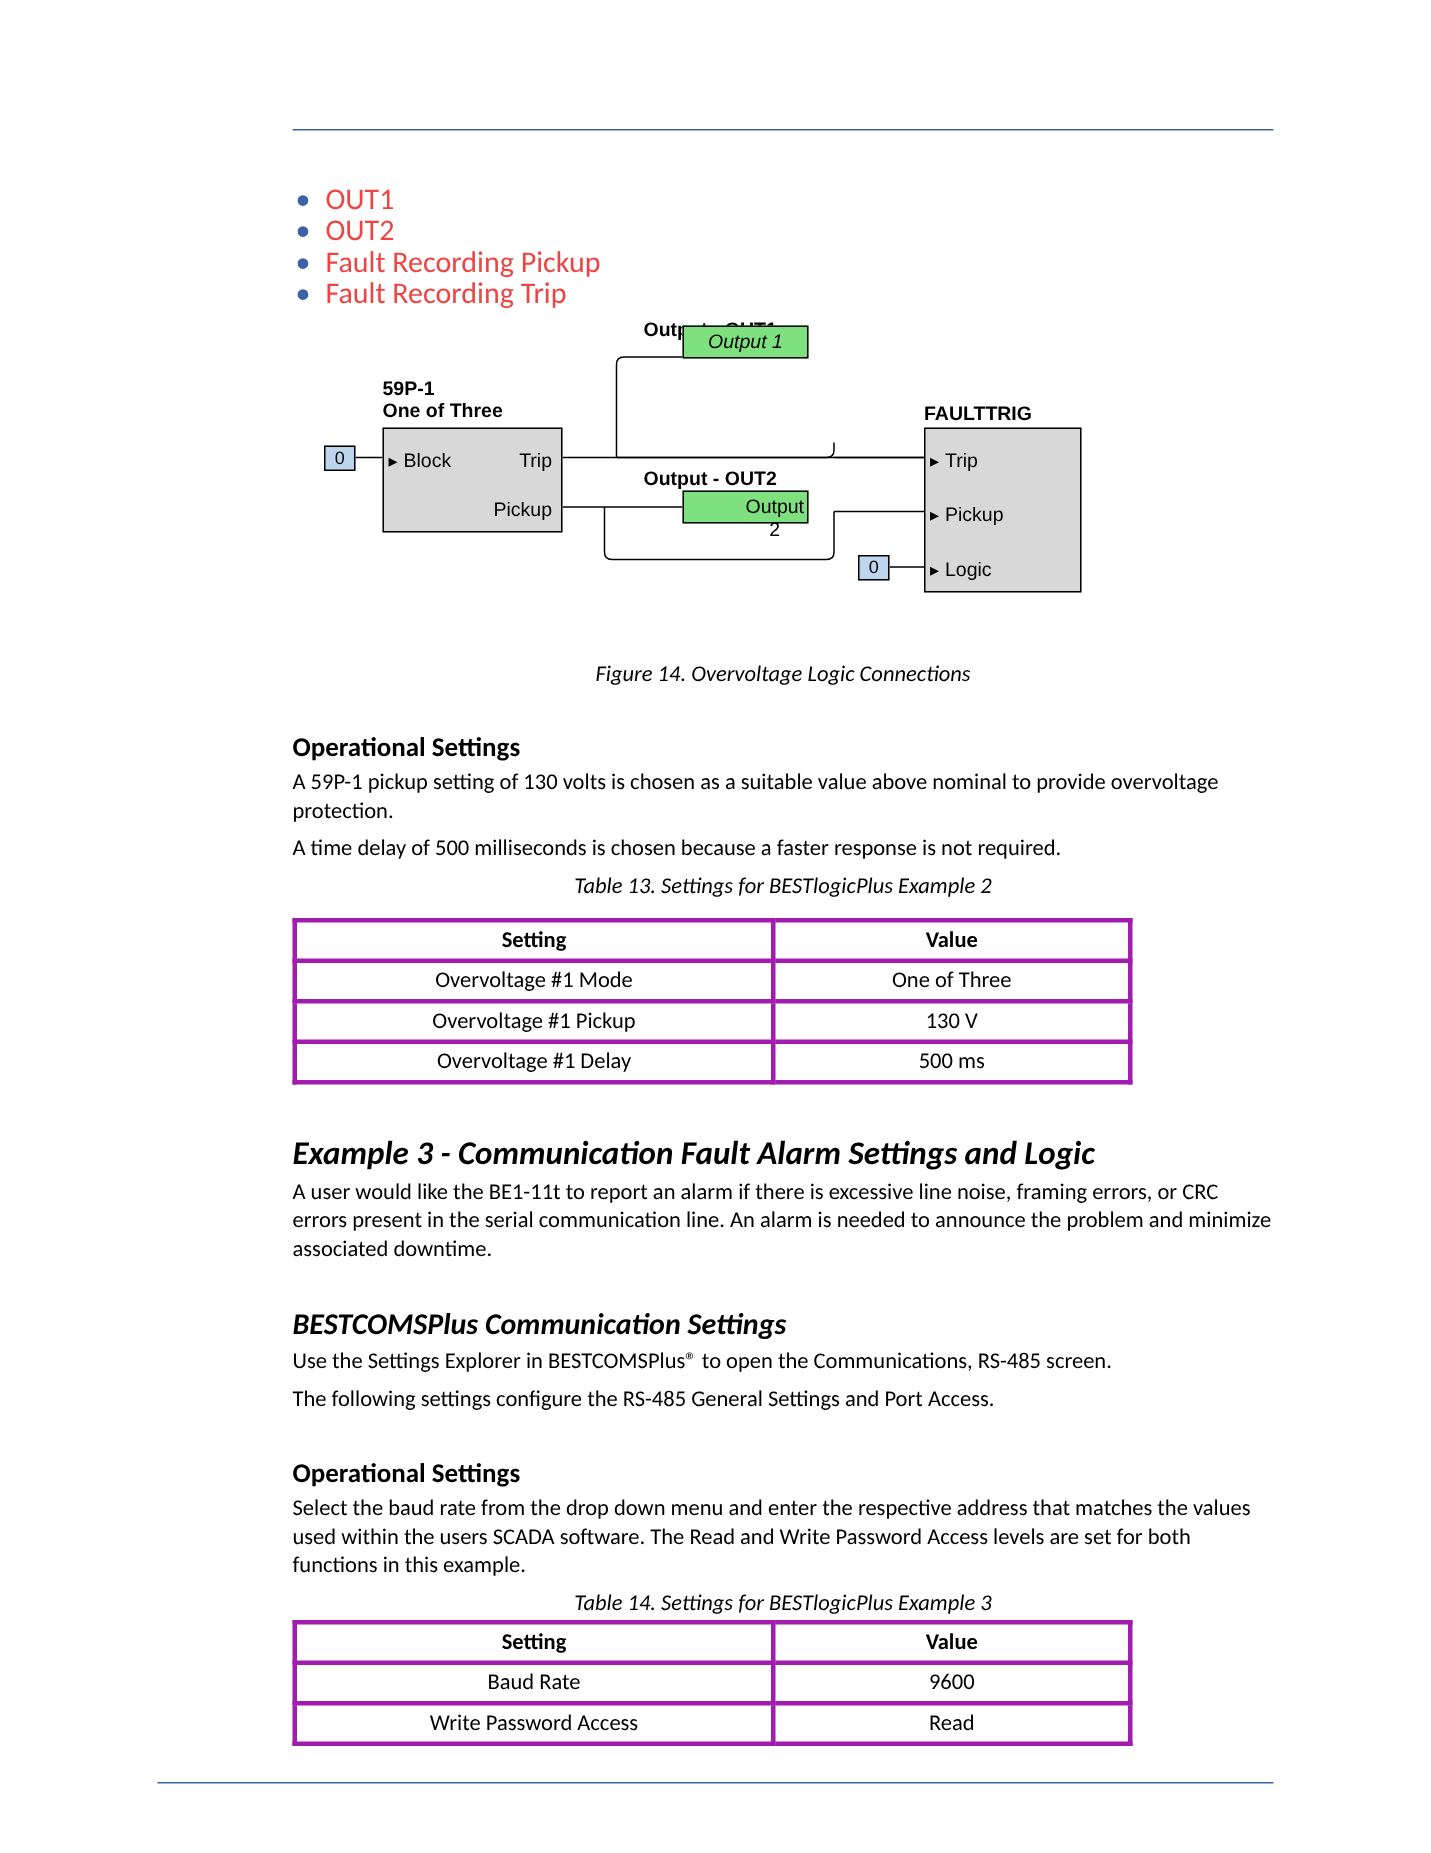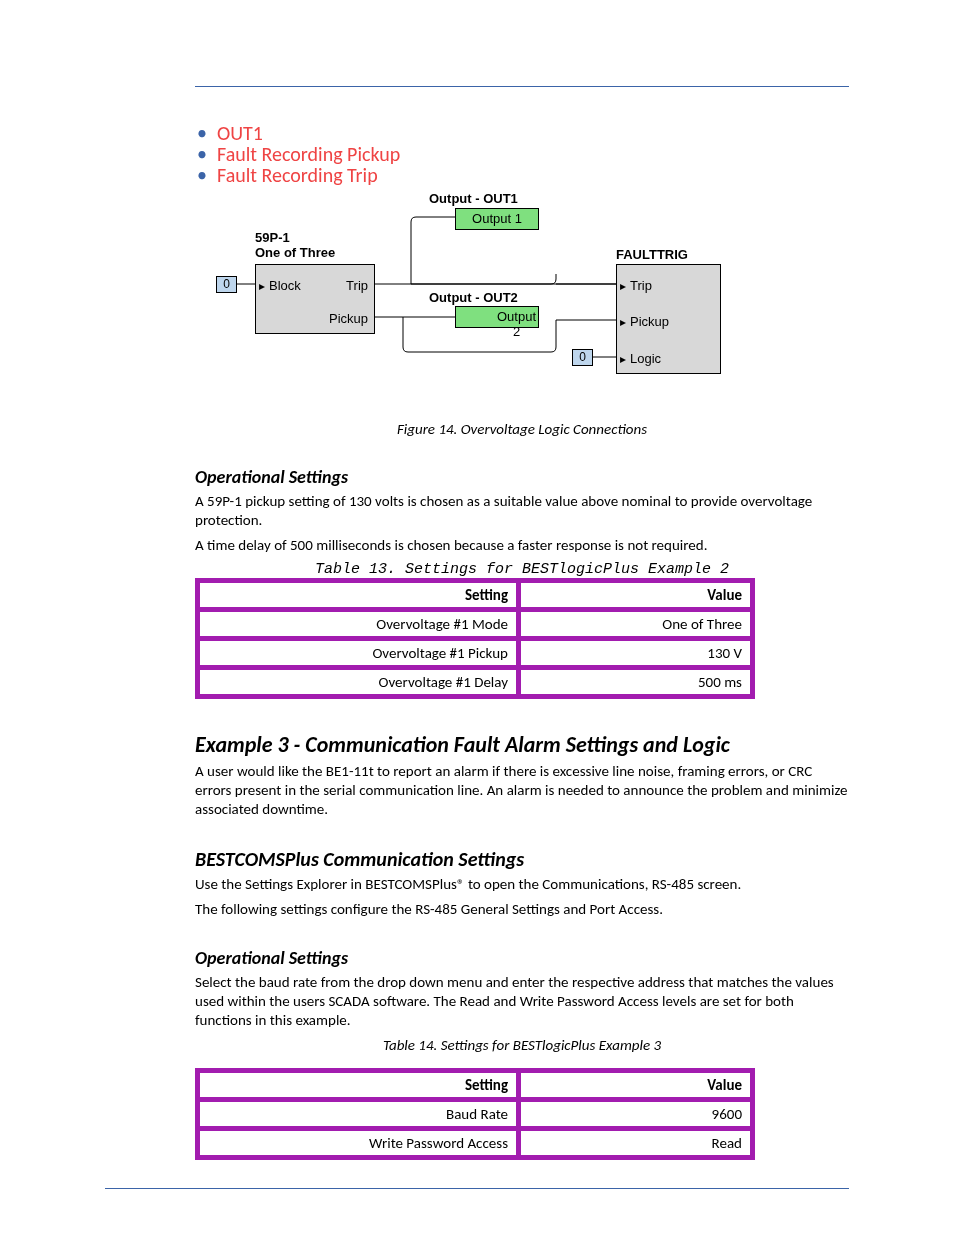--- a/index.html
+++ b/index.html
@@ -118,52 +118,52 @@
   .figcap {
     text-align: center;
     font-style: italic;
     font-size: 15px;
     margin: 6px 0 18px 0;
   }
   .section-h {
     font-weight: bold;
     font-size: 18px;
     margin: 28px 0 4px 0;
-    font-style: italic;
   }
   .bodytext {
     font-size: 15px;
     line-height: 19px;
     margin: 0 0 6px 0;
   }
   table.set {
     border-collapse: collapse;
     width: 560px;
     font-size: 15px;
   }
   table.set th, table.set td {
-    border: 5px solid #a21caf;
+    border: 3px solid #a21caf;
     padding: 3px 8px;
-    text-align: right;
+    text-align: center;
   }
   table.set th {
     font-weight: bold;
   }
   table.set .w1 { width: 300px; }
 
 </style>
 </head>
 <body>
 
 <div class="page">
 
   <div class="hr-top"></div>
 
   <ul class="bullets">
     <li>OUT1</li>
+    <li>OUT2</li>
     <li>Fault Recording Pickup</li>
     <li>Fault Recording Trip</li>
   </ul>
 
   <div class="diagram">
 
     <svg class="wires" width="660" height="210">
       <g fill="none" stroke="#000" stroke-width="1">
 
         <line x1="42" y1="92" x2="60" y2="92"></line>
@@ -192,21 +192,21 @@
     </div>
     <div class="blk" style="left:60px; top:72px; width:120px; height:70px;">
       <span class="arrow" style="left:3px; top:15px;">▸</span>
       <span class="port" style="left:13px; top:13px;">Block</span>
       <span class="port" style="right:6px; top:13px;">Trip</span>
       <span class="port" style="right:6px; top:46px;">Pickup</span>
     </div>
     <div class="const-box" style="left:21px; top:84px; width:21px; height:17px;">0</div>
 
     <span class="out-label" style="left:234px; top:-1px;">Output - OUT1</span>
-    <div class="green-box" style="left:260px; top:16px; width:84px; height:22px;">Output 1</div>
+    <div class="green-box" style="left:260px; top:4px; width:84px; height:22px;font-style:italic;">Output 1</div>
 
     <span class="out-label" style="left:234px; top:98px;">Output - OUT2</span>
     <div class="green-box" style="left:260px; top:114px; width:84px; height:22px;padding-left:39px;">Output 2</div>
 
     <span class="title-label" style="left:421px; top:55px;">FAULTTRIG</span>
     <div class="blk" style="left:421px; top:72px; width:105px; height:110px;">
       <span class="arrow" style="left:3px; top:15px;">▸</span>
       <span class="port" style="left:13px; top:13px;">Trip</span>
       <span class="arrow" style="left:3px; top:51px;">▸</span>
       <span class="port" style="left:13px; top:49px;">Pickup</span>
@@ -216,21 +216,21 @@
     <div class="const-box" style="left:377px; top:157px; width:21px; height:17px;">0</div>
 
   </div>
 
   <div class="figcap">Figure 14. Overvoltage Logic Connections</div>
 
   <div class="section-h">Operational Settings</div>
   <p class="bodytext">A 59P-1 pickup setting of 130 volts is chosen as a suitable value above nominal to provide overvoltage protection.</p>
   <p class="bodytext">A time delay of 500 milliseconds is chosen because a faster response is not required.</p>
 
-  <div class="figcap" style="margin-bottom:0;font-family:Liberation Mono, monospace;">Table 13. Settings for BESTlogicPlus Example 2</div>
+  <div class="figcap" style="margin-bottom:12px;">Table 13. Settings for BESTlogicPlus Example 2</div>
   <table class="set">
     <tbody>
         <tr>
       <th class="w1">Setting</th>
       <th>Value</th>
     </tr>
     <tr>
       <td>Overvoltage #1 Mode</td>
       <td>One of Three</td>
     </tr>
@@ -248,21 +248,21 @@
   <div class="section-h" style="font-style:italic; font-size:22px; font-weight:bold; margin-top:32px;">Example 3 - Communication Fault Alarm Settings and Logic</div>
   <p class="bodytext">A user would like the BE1-11t to report an alarm if there is excessive line noise, framing errors, or CRC errors present in the serial communication line. An alarm is needed to announce the problem and minimize associated downtime.</p>
 
   <div class="section-h" style="font-style:italic; font-size:20px;">BESTCOMSPlus Communication Settings</div>
   <p class="bodytext">Use the Settings Explorer in BESTCOMSPlus® to open the Communications, RS-485 screen.</p>
   <p class="bodytext">The following settings configure the RS-485 General Settings and Port Access.</p>
 
   <div class="section-h">Operational Settings</div>
   <p class="bodytext">Select the baud rate from the drop down menu and enter the respective address that matches the values used within the users SCADA software. The Read and Write Password Access levels are set for both functions in this example.</p>
 
-  <div class="figcap" style="margin-bottom:14px;text-align:center;">Table 14. Settings for BESTlogicPlus Example 3</div>
+  <div class="figcap" style="margin-bottom:2px;text-align:center;">Table 14. Settings for BESTlogicPlus Example 3</div>
   <table class="set">
     <tbody>
         <tr>
       <th class="w1">Setting</th>
       <th>Value</th>
     </tr>
     <tr>
       <td>Baud Rate</td>
       <td>9600</td>
     </tr>

